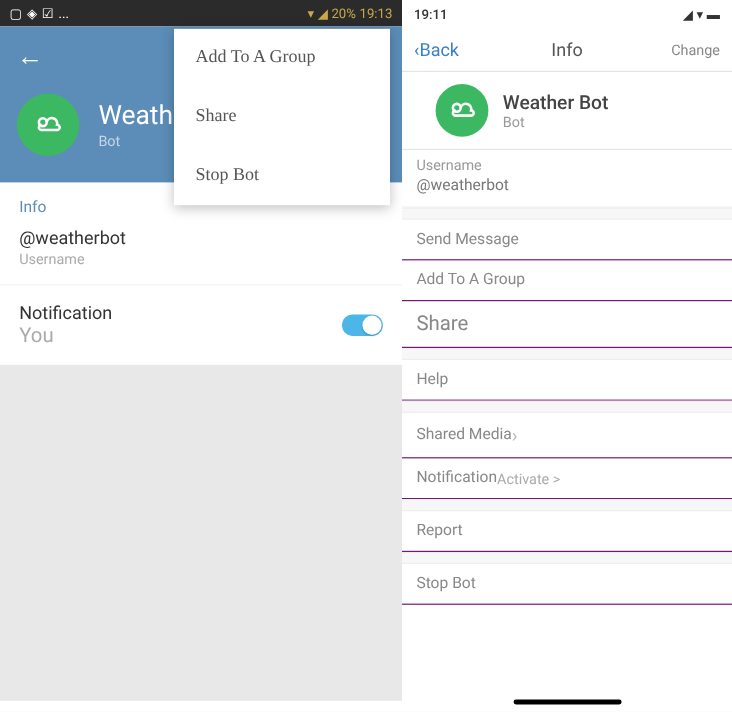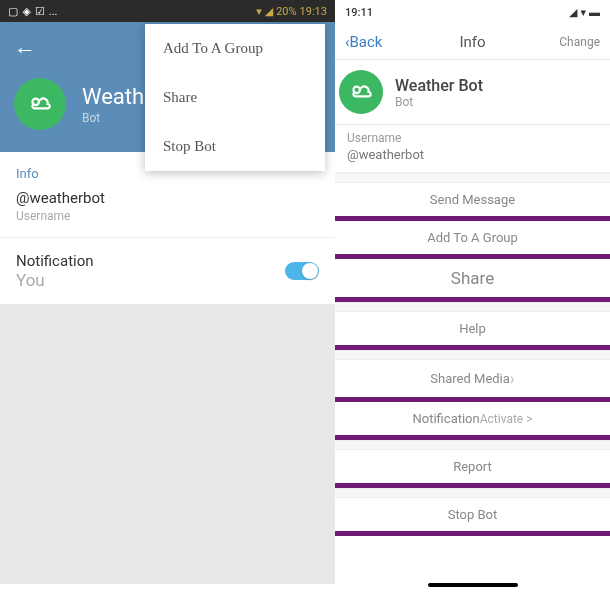--- a/index.html
+++ b/index.html
@@ -36,25 +36,25 @@
     .dropdown-item { padding: 16px 18px; font-size: 15px; color: #555; font-family: Georgia, serif; }
 
     
     .ios-status { height: 22px; display: flex; align-items: center; padding: 12px 10px; font-size: 11px; color: #333; }
     .ios-status .time { font-weight: 500; }
     .ios-status .right-icons { margin-left: auto; display: flex; gap: 3px; align-items: center; }
     .ios-nav { height: 36px; display: flex; align-items: center; padding: 0 10px; border-bottom: 1px solid #e5e5e5; }
     .ios-back { color: #3b7fc4; font-size: 15px; display: flex; align-items: center; }
     .ios-nav-title { position: absolute; left: 50%; transform: translateX(-50%); font-size: 15px; color: #555; }
     .ios-change { margin-left: auto; font-size: 12px; color: #888; }
-    .ios-profile { display: flex; align-items: center; padding: 10px 4px; gap: 12px; border-bottom: 1px solid #e5e5e5; }
+    .ios-profile { display: flex; align-items: center; padding: 10px 28px; gap: 12px; border-bottom: 1px solid #e5e5e5; }
     .ios-profile .avatar { width: 44px; height: 44px; }
     .ios-title { font-size: 16px; color: #444; font-weight: 500; }
     .ios-sub { font-size: 12px; color: #999; }
-    .ios-row { padding: 9px 12px; font-size: 13px; color: #888; border-bottom: 5px solid #701a75; display: flex; justify-content: center; align-items: center; }
+    .ios-row { padding: 9px 12px; font-size: 13px; color: #888; border-bottom: 1px solid #701a75; display: flex; justify-content: flex-start; align-items: center; }
     .ios-row.share { font-size: 17px; color: #888; }
     .ios-gap { height: 10px; background: #f7f7f7; border-top: 1px solid #eee; border-bottom: 1px solid #eee; }
     .ios-username-block { padding: 6px 12px 10px; border-bottom: 1px solid #eee; }
     .ios-username-block .lbl { font-size: 12px; color: #999; margin-bottom: 2px; }
     .ios-username-block .val { font-size: 13px; color: #777; }
     .chevron { color: #bbb; font-size: 16px; }
     .home-ind { position: absolute; bottom: 6px; left: 50%; transform: translateX(-50%); width: 90px; height: 4px; background: #000; border-radius: 2px; }
   </style>
 </head>
 <body>

